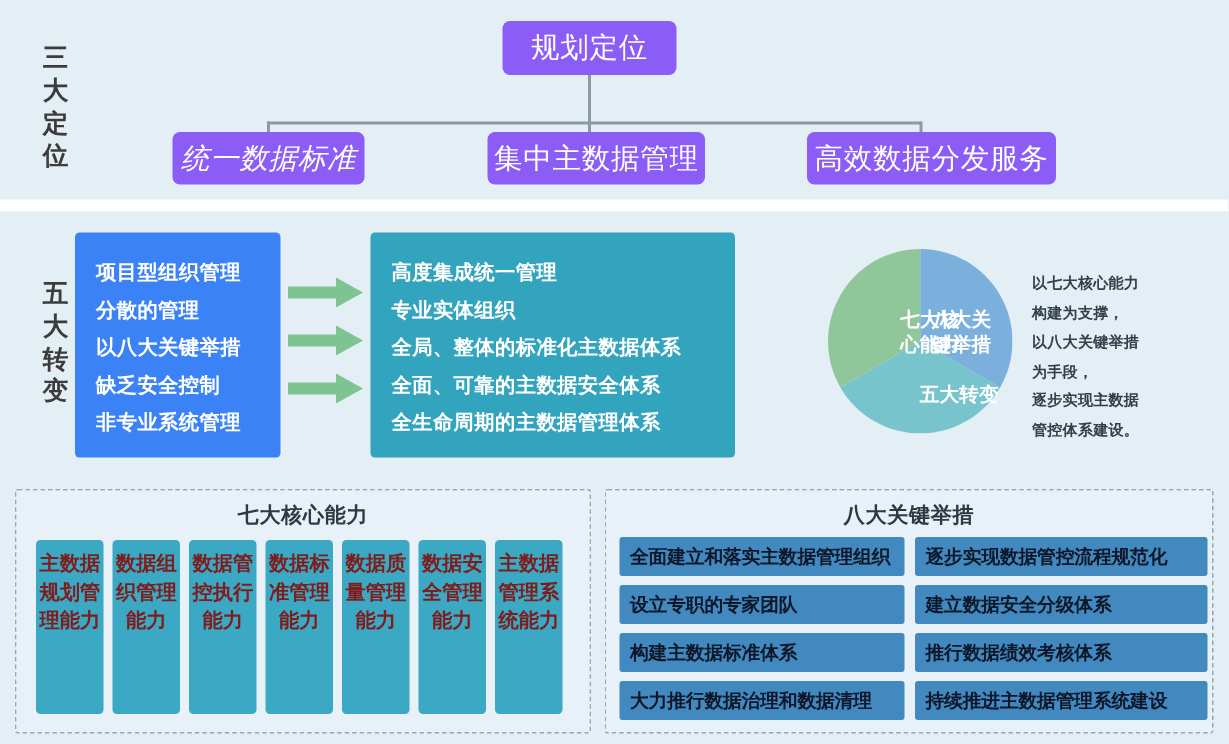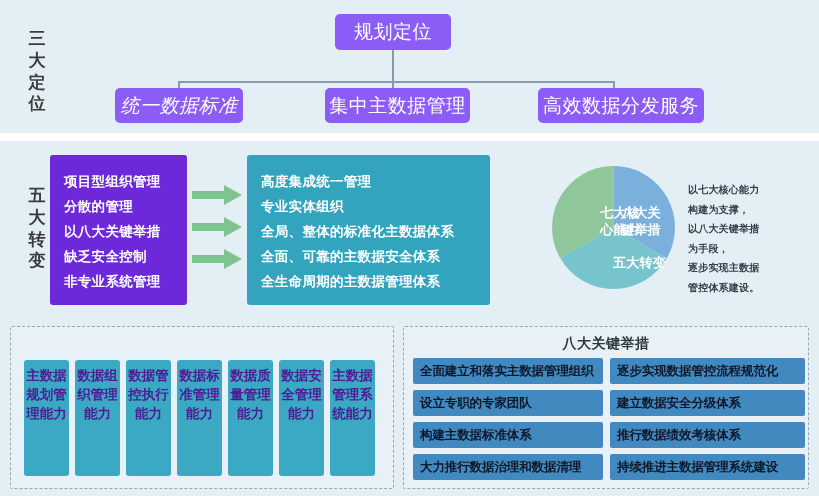--- a/index.html
+++ b/index.html
@@ -35,21 +35,21 @@
   .connector { position: absolute; background: #8a9aa6; }
 
   
   .divider { position: absolute; left: 0; top: 133px; width: 819px; height: 8px; background: #ffffff; }
 
   
   .sec2 { position: absolute; left: 0; top: 141px; width: 819px; height: 178px; background: #e4eef5; }
 
   .panel-left {
     position: absolute; left: 50px; top: 14px; width: 137px; height: 150px;
-    background: #6d28d9; border-radius: 3px;
+    background: #3b82f6; border-radius: 3px;
     padding: 14px 0 0 14px;
   }
   .panel-right {
     position: absolute; left: 247px; top: 14px; width: 243px; height: 150px;
     background: #33a4be; border-radius: 3px;
     padding: 14px 0 0 14px;
   }
   .panel-line {
     color: #ffffff; font-size: 13.5px; font-weight: bold;
     line-height: 25px; white-space: nowrap; letter-spacing: .3px;
@@ -84,21 +84,21 @@
 
   .group-title {
     position: absolute; top: 8px; left: 0; width: 100%;
     text-align: center; font-size: 14px; font-weight: bold; color: #2e3a42;
     letter-spacing: .5px;
   }
 
   .cap-row { position: absolute; left: 13px; top: 33px; display: flex; gap: 6px; }
   .cap-card {
     width: 45px; height: 116px; background: #3ba8c4; border-radius: 3px;
-    color: #4c1d95; font-size: 13.5px; font-weight: bold; line-height: 19px;
+    color: #7f1d1d; font-size: 13.5px; font-weight: bold; line-height: 19px;
     text-align: center; padding-top: 6px; letter-spacing: 0;
     writing-mode: horizontal-tb; word-break: break-all;
   }
 
   .meas-grid {
     position: absolute; left: 9px; top: 31px;
     display: grid; grid-template-columns: 190px 195px; gap: 6px 7px;
   }
   .meas-bar {
     background: #4189be; color: #0f172a; border-radius: 2px;
@@ -207,20 +207,21 @@
     <span>构建为支撑，</span>
     <span>以八大关键举措</span>
     <span>为手段，</span>
     <span>逐步实现主数据</span>
     <span>管控体系建设。</span>
   </div>
 
   <div class="sec3">
 
     <div class="dashed-box box-a">
+      <div class="group-title">七大核心能力</div>
       <div class="cap-row">
         <div class="cap-card">主数据规划管理能力</div>
         <div class="cap-card">数据组织管理能力</div>
         <div class="cap-card">数据管控执行能力</div>
         <div class="cap-card">数据标准管理能力</div>
         <div class="cap-card">数据质量管理能力</div>
         <div class="cap-card">数据安全管理能力</div>
         <div class="cap-card">主数据管理系统能力</div>
       </div>
     </div>

